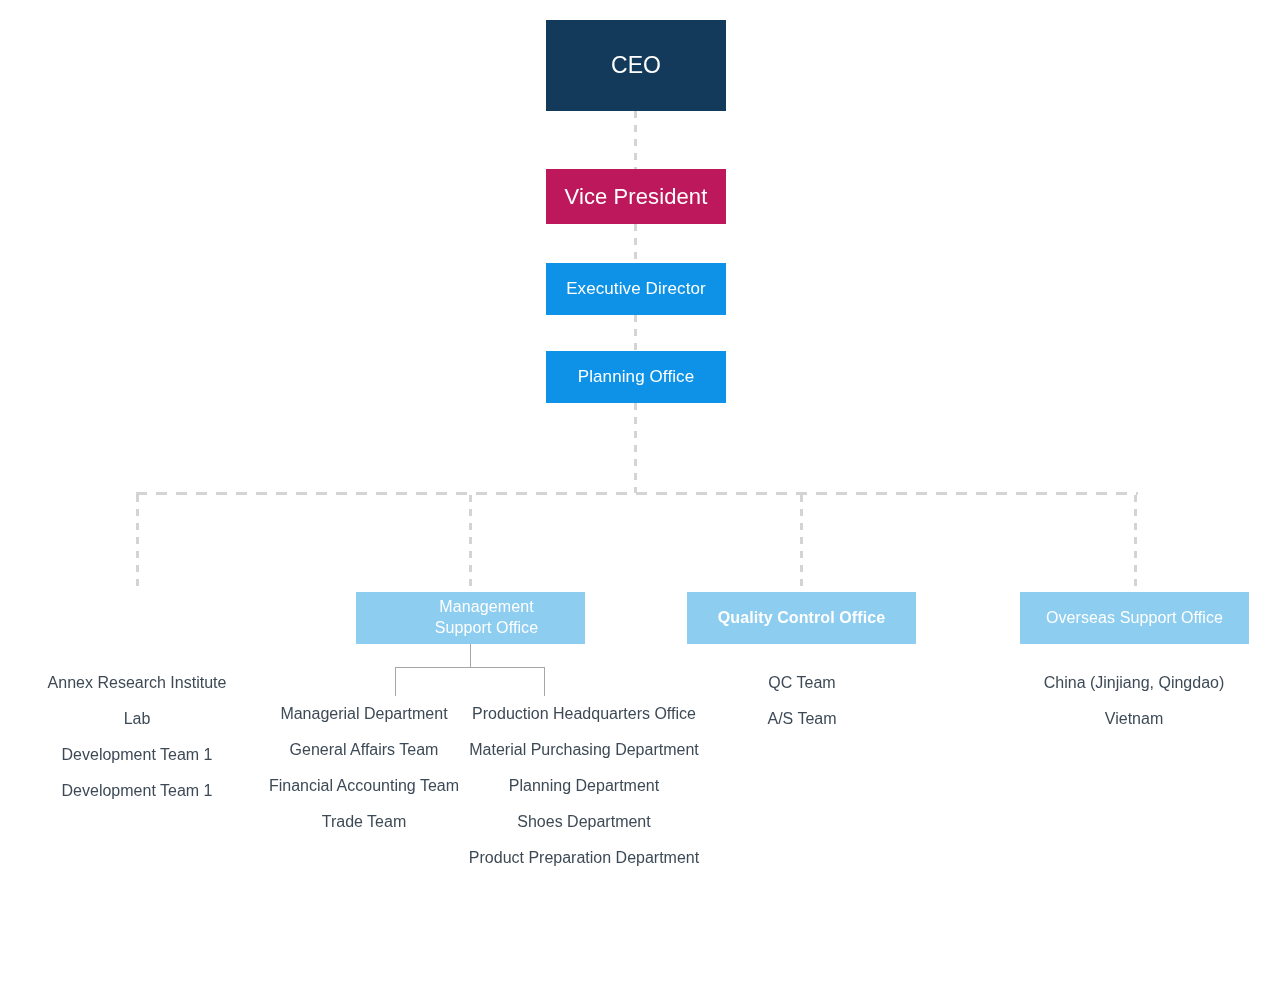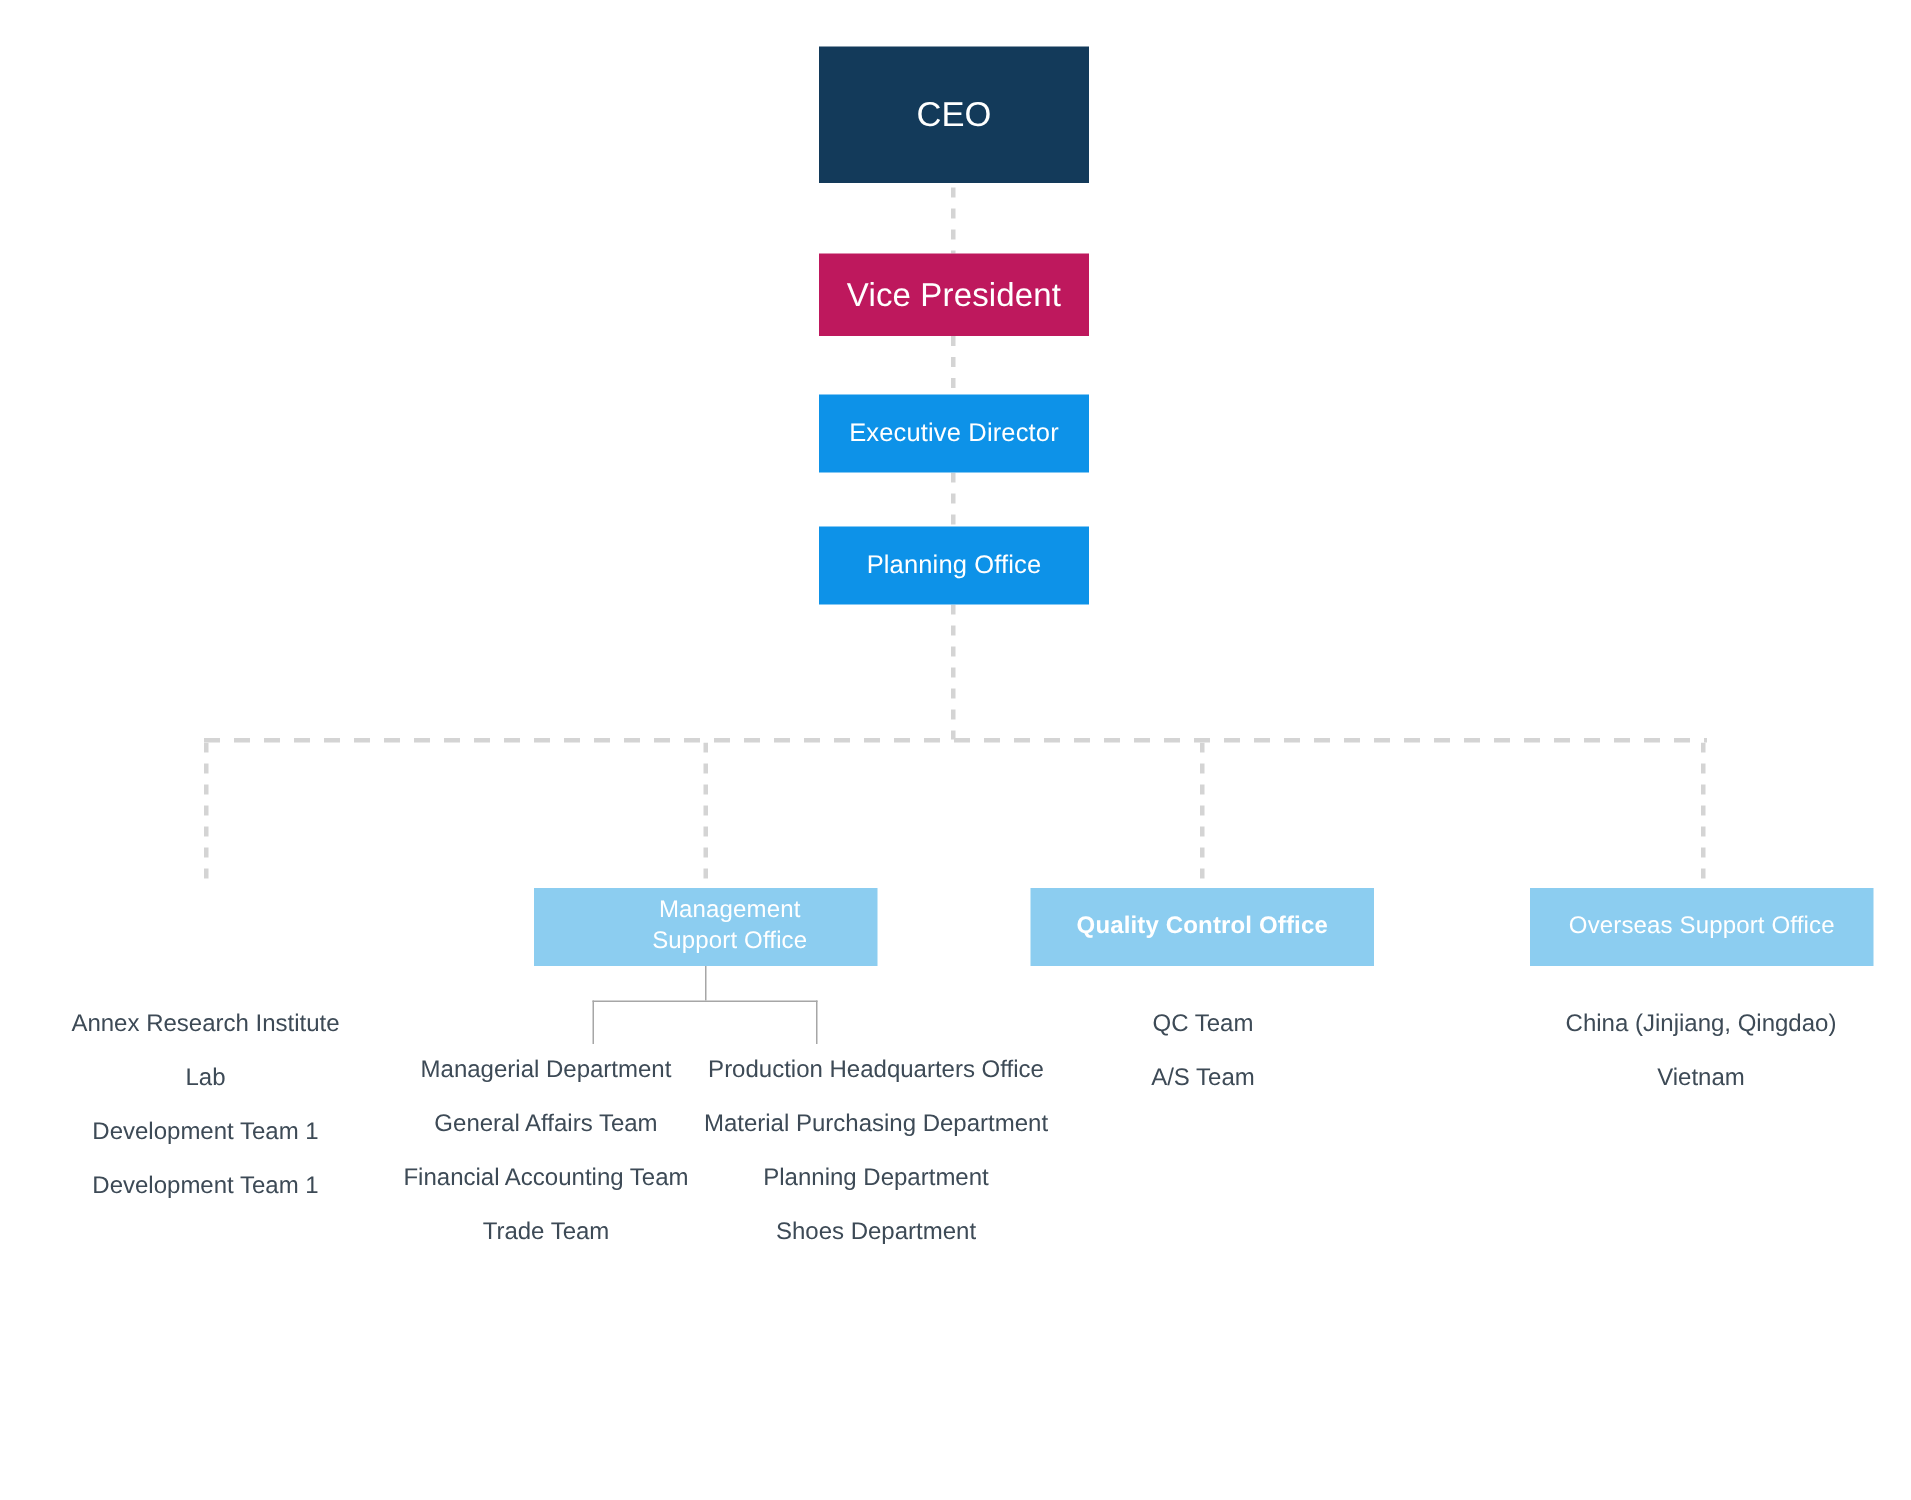--- a/index.html
+++ b/index.html
@@ -28,21 +28,20 @@
     justify-content: center;
     text-align: center;
     color: #ffffff;
     line-height: 1.18;
     letter-spacing: 0.1px;
     z-index: 3;
   }
   .node-ceo {
     background: #133a5a;
     font-size: 23px;
-    margin-top: 11px;
   }
   .node-vp {
     background: #be185d;
     font-size: 22px;
   }
   .node-l3 {
     background: #0d92e8;
     font-size: 17px;
   }
   .node-dept {
@@ -162,20 +161,21 @@
     <div class="leaf-item">General Affairs Team</div>
     <div class="leaf-item">Financial Accounting Team</div>
     <div class="leaf-item">Trade Team</div>
   </div>
 
   <div class="leaf-list" style="left:444px; top:696px; width:280px;">
     <div class="leaf-item">Production Headquarters Office</div>
     <div class="leaf-item">Material Purchasing Department</div>
     <div class="leaf-item">Planning Department</div>
     <div class="leaf-item">Shoes Department</div>
+    <div class="leaf-item">Product Preparation Department</div>
   </div>
 
   <div class="leaf-list" style="left:688px; top:665px; width:228px;">
     <div class="leaf-item">QC Team</div>
     <div class="leaf-item">A/S Team</div>
   </div>
 
   <div class="leaf-list" style="left:1020px; top:665px; width:228px;">
     <div class="leaf-item">China (Jinjiang, Qingdao)</div>
     <div class="leaf-item">Vietnam</div>

